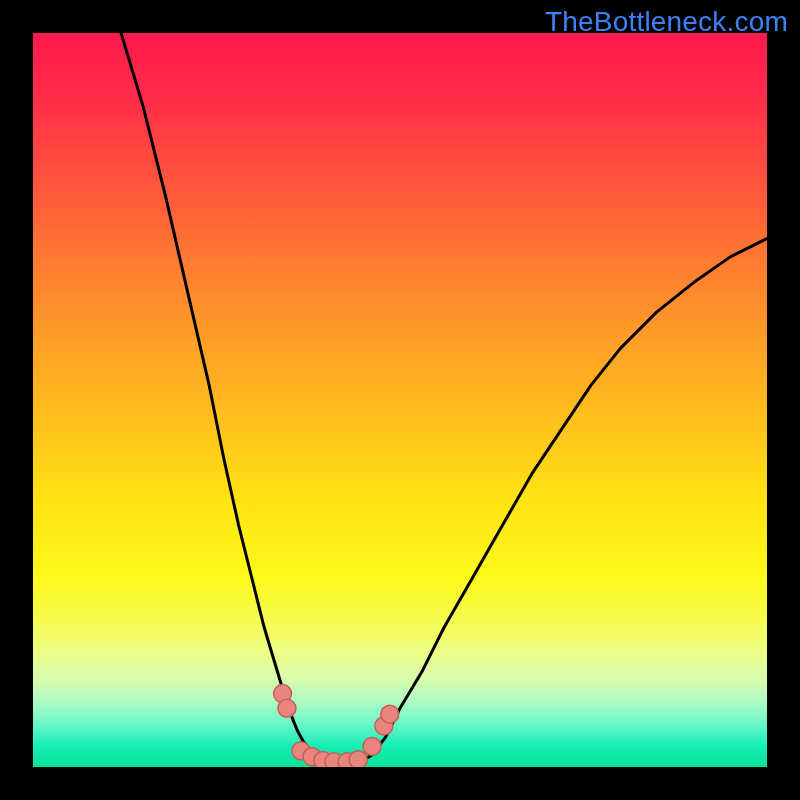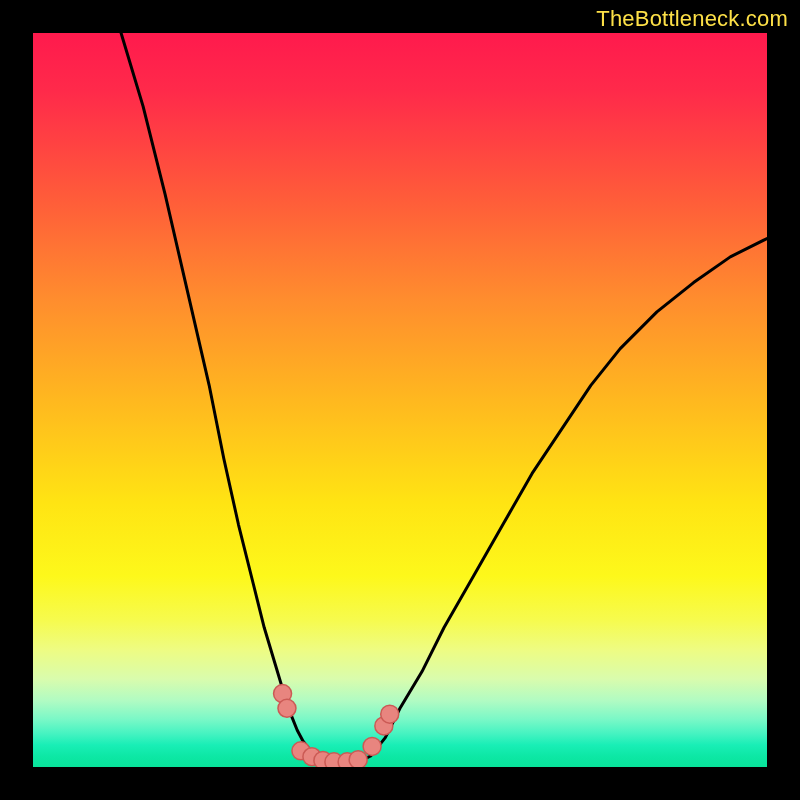--- a/index.html
+++ b/index.html
@@ -56,22 +56,22 @@
     position: absolute;
     top: 0;
     left: 0;
     width: 100%;
     height: 100%;
   }
   .watermark {
     position: absolute;
     top: 6px;
     right: 12px;
-    color: #fde047;
-    font-size: 22px;
+    color: #3b82f6;
+    font-size: 28px;
     font-weight: 400;
     letter-spacing: 0.2px;
     user-select: none;
   }
 </style>
 </head>
 <body>
 
 <div class="frame">
   <div class="plot-area">

